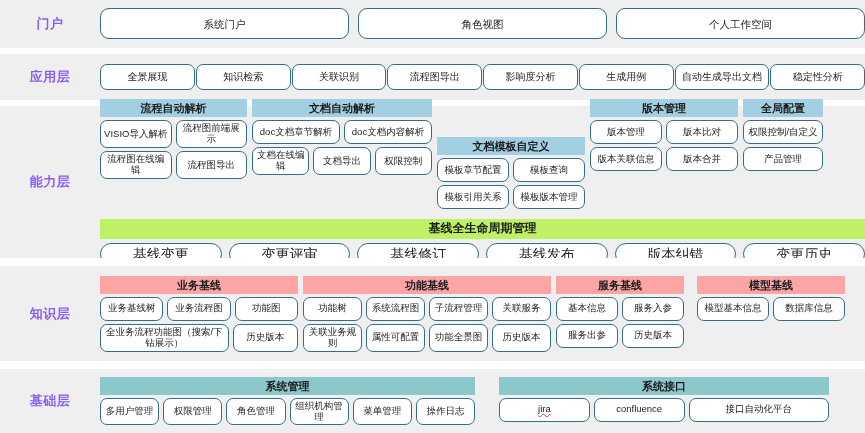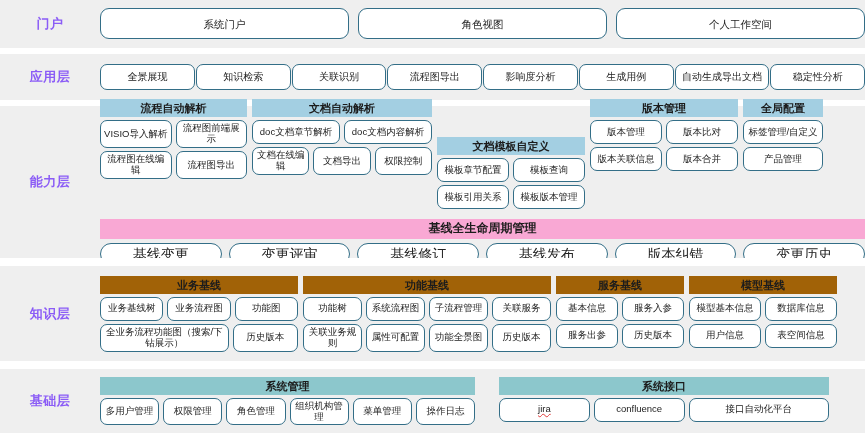--- a/index.html
+++ b/index.html
@@ -92,28 +92,28 @@
   }
   .grp-head {
     text-align: center;
     font-size: 11px;
     font-weight: bold;
     color: #1c1c1c;
     padding: 3px 2px;
     line-height: 1.1;
   }
   .cap .grp-head { background: #a3cfe2; }
-  .know .grp-head { background: #a16207; }
+  .know .grp-head { background: #fca5a5; }
   .base .grp-head { background: #8cc7cc; }
   .grp-row { display: flex; gap: 4px; }
   .grp-row .pill { flex: 1; }
 
   
   .full-block { width: 100%; display: flex; flex-direction: column; gap: 4px; }
-  .full-block .grp-head { background: #f9a8d4; font-size: 12px; }
+  .full-block .grp-head { background: #bef264; font-size: 12px; }
   .full-row { display: flex; gap: 7px; }
   .full-row .pill { flex: 1; height: 17px; font-size: 14px; border-radius: 11px; }
 
   
   .base-groups { display: flex; gap: 24px; width: 100%; }
   .base-groups .group { flex: none; }
 
   
   .sp {
     text-decoration: underline wavy #e03b3b;
@@ -207,21 +207,21 @@
           </div>
           <div class="grp-row">
             <div class="pill tall">版本关联信息</div>
             <div class="pill tall">版本合并</div>
           </div>
         </div>
 
         <div class="group" style="width:80px;">
           <div class="grp-head">全局配置</div>
           <div class="grp-row">
-            <div class="pill tall">标签管理/自定义</div>
+            <div class="pill tall">权限控制/自定义</div>
           </div>
           <div class="grp-row">
             <div class="pill tall">产品管理</div>
           </div>
         </div>
 
       </div>
 
       <div class="full-block cap" style="margin-top:6px;">
         <div class="grp-head">基线全生命周期管理</div>
@@ -279,29 +279,25 @@
           <div class="grp-row">
             <div class="pill tall">基本信息</div>
             <div class="pill tall">服务入参</div>
           </div>
           <div class="grp-row">
             <div class="pill tall">服务出参</div>
             <div class="pill tall">历史版本</div>
           </div>
         </div>
 
-        <div class="group" style="width:148px;">
+        <div class="group" style="width:148px;margin-left:8px;">
           <div class="grp-head">模型基线</div>
           <div class="grp-row">
             <div class="pill tall">模型基本信息</div>
             <div class="pill tall">数据库信息</div>
-          </div>
-          <div class="grp-row">
-            <div class="pill tall">用户信息</div>
-            <div class="pill tall">表空间信息</div>
           </div>
         </div>
 
       </div>
     </div>
   </div>
 
   <div class="gap" style="height:8px;"></div>
 
   <div class="band" style="height:66px;">

